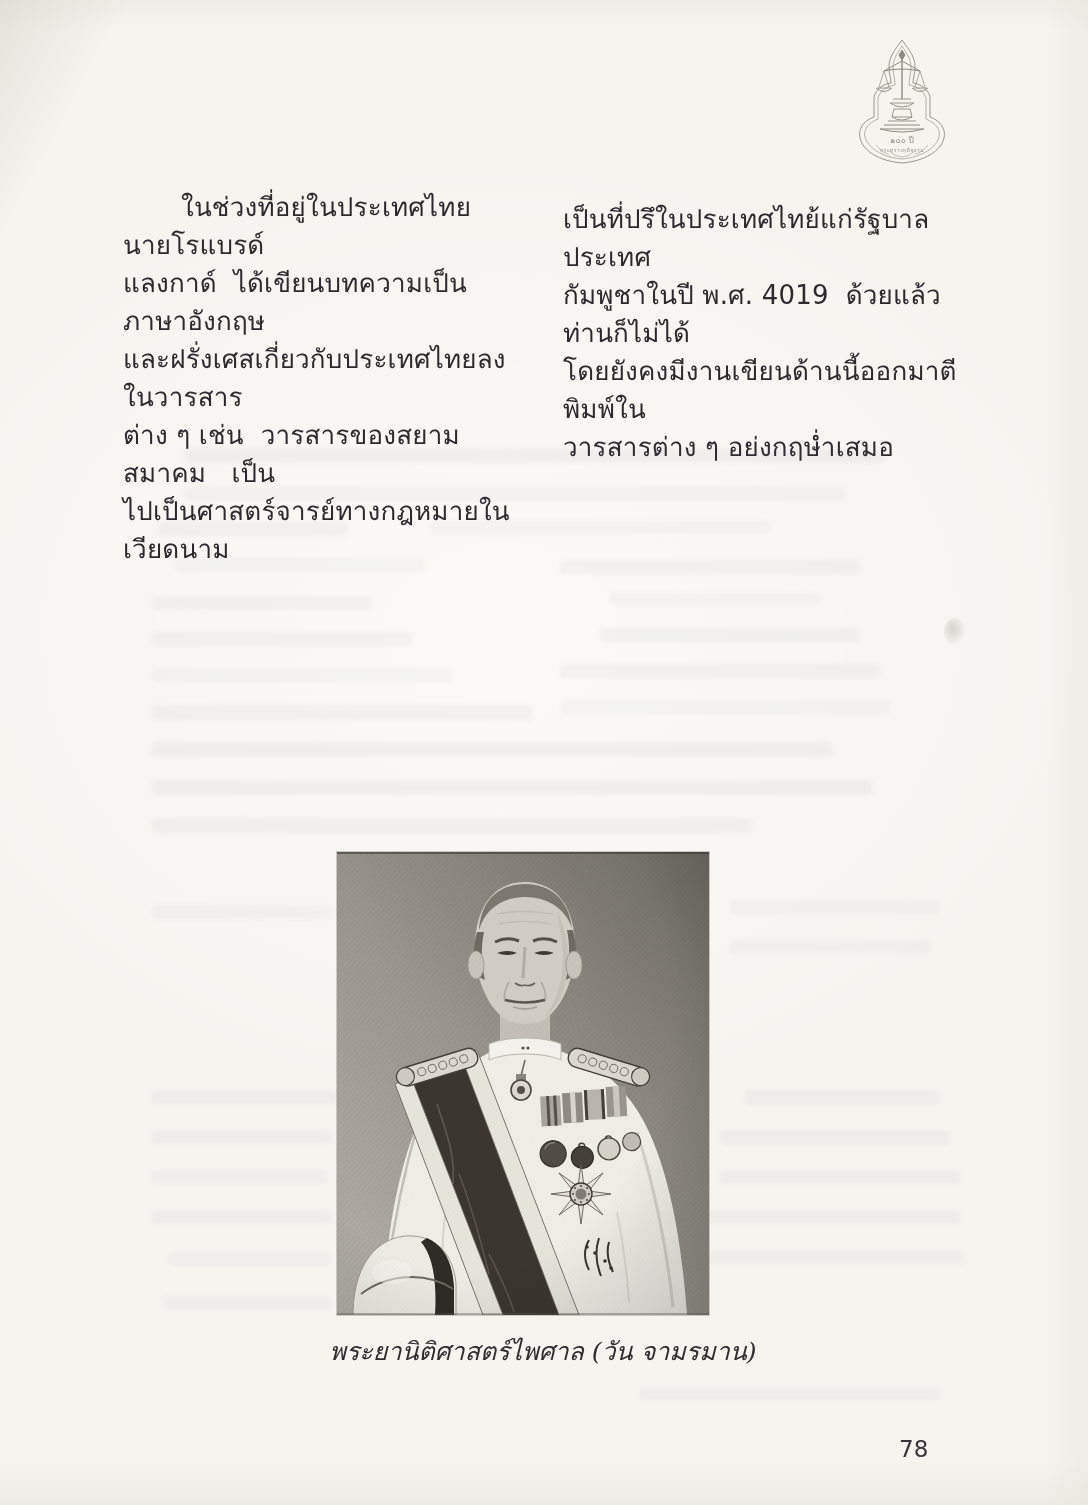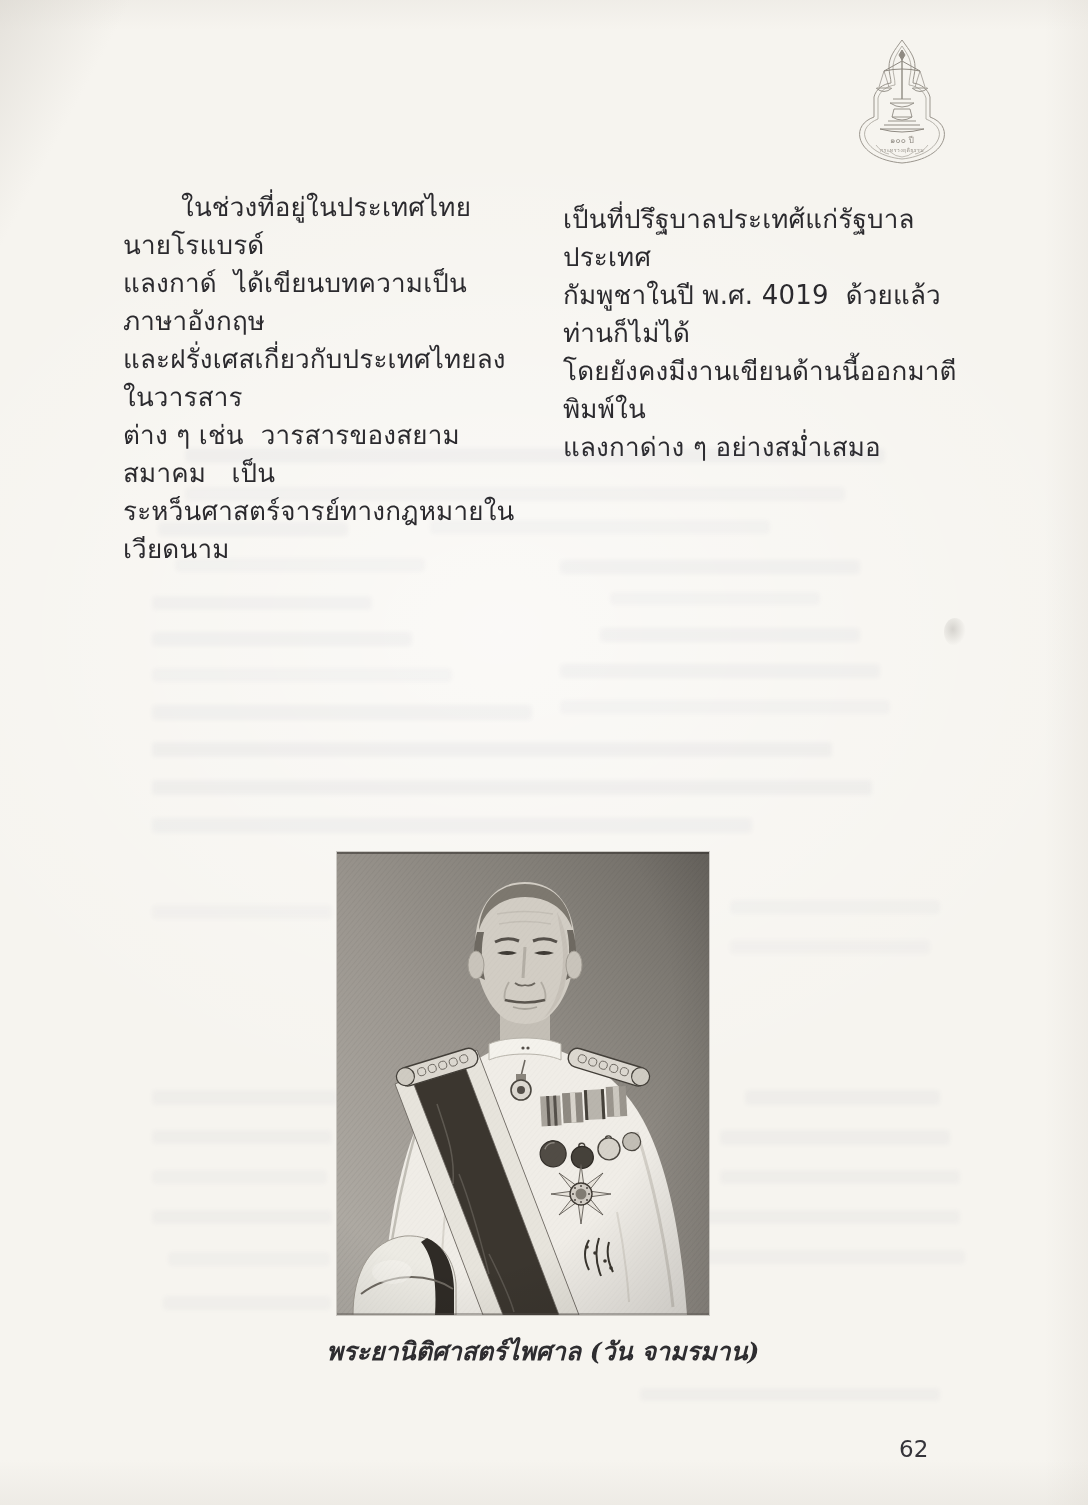--- a/index.html
+++ b/index.html
@@ -21,21 +21,21 @@
   .col-left .ln:first-child{text-indent:58px;}
   .col-right{left:563px;top:200px;width:400px;}
   .emblem{position:absolute;left:846px;top:36px;width:112px;height:132px;}
   .photo{
     position:absolute;left:337px;top:852px;width:372px;height:463px;
     box-shadow:0 0 0 1px rgba(120,115,108,.35);
   }
   .caption{
     position:absolute;left:303px;top:1331px;width:480px;text-align:center;
     font-family:"DejaVu Serif","Liberation Serif",serif;
-    font-style:italic;font-weight:bold;font-size:25px;color:#2e2d30;
+    font-style:italic;font-weight:normal;font-size:25px;color:#2e2d30;
   }
   .pagenum{position:absolute;left:899px;top:1436px;font-size:23px;color:#35343a;}
   .ghost{position:absolute;background:rgba(96,102,128,.16);border-radius:4px;filter:blur(2px);}
   .dimple{position:absolute;left:944px;top:618px;width:22px;height:28px;border-radius:50%;
     background:radial-gradient(ellipse at 40% 40%, rgba(150,146,140,.35), rgba(150,146,140,0) 70%);}
 </style>
 </head>
 <body>
 
 <div class="page">
@@ -68,28 +68,28 @@
     </g>
     <text x="56" y="106" font-size="8.5" text-anchor="middle" fill="#8f8a82">๑๐๐ ปี</text>
     <text x="56" y="115" font-size="5.2" text-anchor="middle" fill="#9a958d" letter-spacing="0.4">กระทรวงยุติธรรม</text>
   </svg>
 
   <div class="col col-left">
     <div class="ln">ในช่วงที่อยู่ในประเทศไทย   นายโรแบรด์</div>
     <div class="ln">แลงกาด์  ได้เขียนบทความเป็นภาษาอังกฤษ</div>
     <div class="ln">และฝรั่งเศสเกี่ยวกับประเทศไทยลงในวารสาร</div>
     <div class="ln">ต่าง ๆ เช่น  วารสารของสยามสมาคม   เป็น</div>
-    <div class="ln">ระหว็นศาสตร์จารย์ทางกฎหมายในเวียดนาม</div>
+    <div class="ln">ไปเป็นศาสตร์จารย์ทางกฎหมายในเวียดนาม</div>
   </div>
 
   <div class="col col-right">
-    <div class="ln">เป็นที่ปรึฐบาลประเทศ้แก่รัฐบาลประเทศ</div>
+    <div class="ln">เป็นที่ปรึในประเทศไทย้แก่รัฐบาลประเทศ</div>
     <div class="ln">กัมพูชาในปี พ.ศ. 4019  ด้วยแล้ว  ท่านก็ไม่ได้</div>
     <div class="ln">โดยยังคงมีงานเขียนด้านนี้ออกมาตีพิมพ์ใน</div>
-    <div class="ln">แลงกาด่าง ๆ อย่างสม่ำเสมอ</div>
+    <div class="ln">วารสารต่าง ๆ อย่งกฤษ่ำเสมอ</div>
   </div>
 
   <div class="ghost" style="left:185px;top:448px;width:700px;height:15px;opacity:.32"></div>
   <div class="ghost" style="left:185px;top:487px;width:660px;height:14px;opacity:.26"></div>
   <div class="ghost" style="left:158px;top:522px;width:190px;height:14px;opacity:.30"></div>
   <div class="ghost" style="left:430px;top:520px;width:340px;height:14px;opacity:.24"></div>
   <div class="ghost" style="left:175px;top:558px;width:250px;height:14px;opacity:.24"></div>
   <div class="ghost" style="left:560px;top:560px;width:300px;height:14px;opacity:.30"></div>
   <div class="ghost" style="left:152px;top:596px;width:220px;height:14px;opacity:.28"></div>
   <div class="ghost" style="left:610px;top:592px;width:210px;height:13px;opacity:.24"></div>
@@ -288,15 +288,15 @@
     <g>
       <rect width="372" height="463" fill="url(#hatch)" opacity="0.22"></rect>
       <rect width="372" height="463" fill="url(#vig)"></rect>
       <rect x="0" y="0" width="372" height="2" fill="#33302b" opacity=".55"></rect>
       <rect x="0" y="461" width="372" height="2" fill="#55514a" opacity=".4"></rect>
     </g>
   </svg>
 
   <div class="caption">พระยานิติศาสตร์ไพศาล  (วัน จามรมาน)</div>
 
-  <div class="pagenum">62</div>
+  <div class="pagenum">78</div>
 
 </div>
 
 </body></html>

